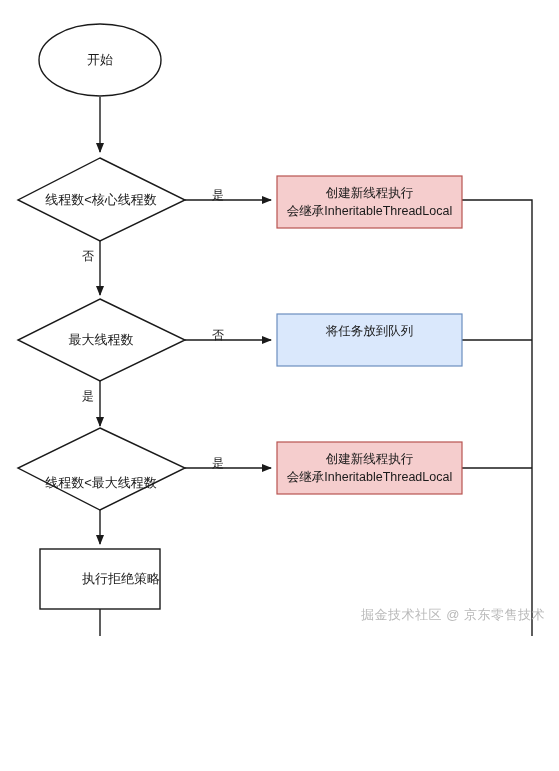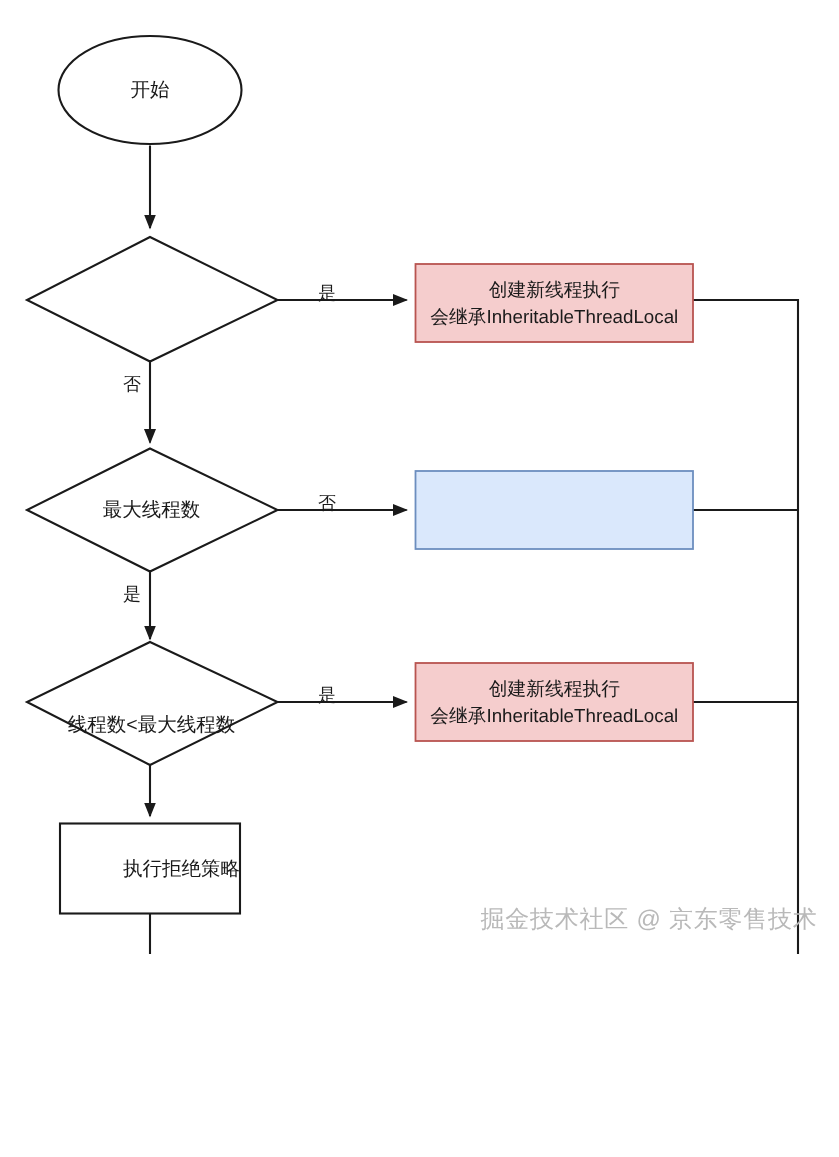--- a/index.html
+++ b/index.html
@@ -44,21 +44,21 @@
   }
   .box-label {
     font-size: 12.5px;
     line-height: 18px;
   }
   .watermark {
     position: absolute;
     right: 14px;
     bottom: 12px;
     color: #b9b9b9;
-    font-size: 16px;
+    font-size: 13px;
     letter-spacing: 0.5px;
     white-space: pre;
   }
 </style>
 </head>
 <body>
 
 <div id="canvas">
 
   <svg id="flow-svg" viewBox="0 0 559 771" xmlns="http://www.w3.org/2000/svg">
@@ -106,31 +106,33 @@
 
     <rect x="277" y="176" width="185" height="52" fill="#f5cdcd" stroke="#b85450" stroke-width="1.2"></rect>
 
     <rect x="277" y="314" width="185" height="52" fill="#dae8fc" stroke="#6c8ebf" stroke-width="1.2"></rect>
 
     <rect x="277" y="442" width="185" height="52" fill="#f5cdcd" stroke="#b85450" stroke-width="1.2"></rect>
   </svg>
 
   <div class="node-label" style="left:40px; top:51px; width:120px;">开始</div>
 
+  <div class="node-label" style="left:20px; top:191px; width:162px;">线程数&lt;核心线程数</div>
 
   <div class="node-label" style="left:20px; top:331px; width:162px;">最大线程数</div>
 
   <div class="node-label" style="left:20px; top:459px; width:162px;margin-top:15px;">线程数&lt;最大线程数</div>
 
   <div class="node-label" style="left:40px; top:570px; width:120px;text-align:right;">执行拒绝策略</div>
 
 
   <div class="node-label box-label" style="left:277px; top:184px; width:185px;">创建新线程执行</div>
   <div class="node-label box-label" style="left:277px; top:202px; width:185px;">会继承InheritableThreadLocal</div>
 
+  <div class="node-label box-label" style="left:277px; top:322px; width:185px;">将任务放到队列</div>
 
   <div class="node-label box-label" style="left:277px; top:450px; width:185px;">创建新线程执行</div>
   <div class="node-label box-label" style="left:277px; top:468px; width:185px;">会继承InheritableThreadLocal</div>
 
   <div class="edge-label" style="left:206px; top:188px; width:24px;">是</div>
 
   <div class="edge-label" style="left:76px; top:249px; width:24px;">否</div>
 
   <div class="edge-label" style="left:206px; top:328px; width:24px;">否</div>
 

